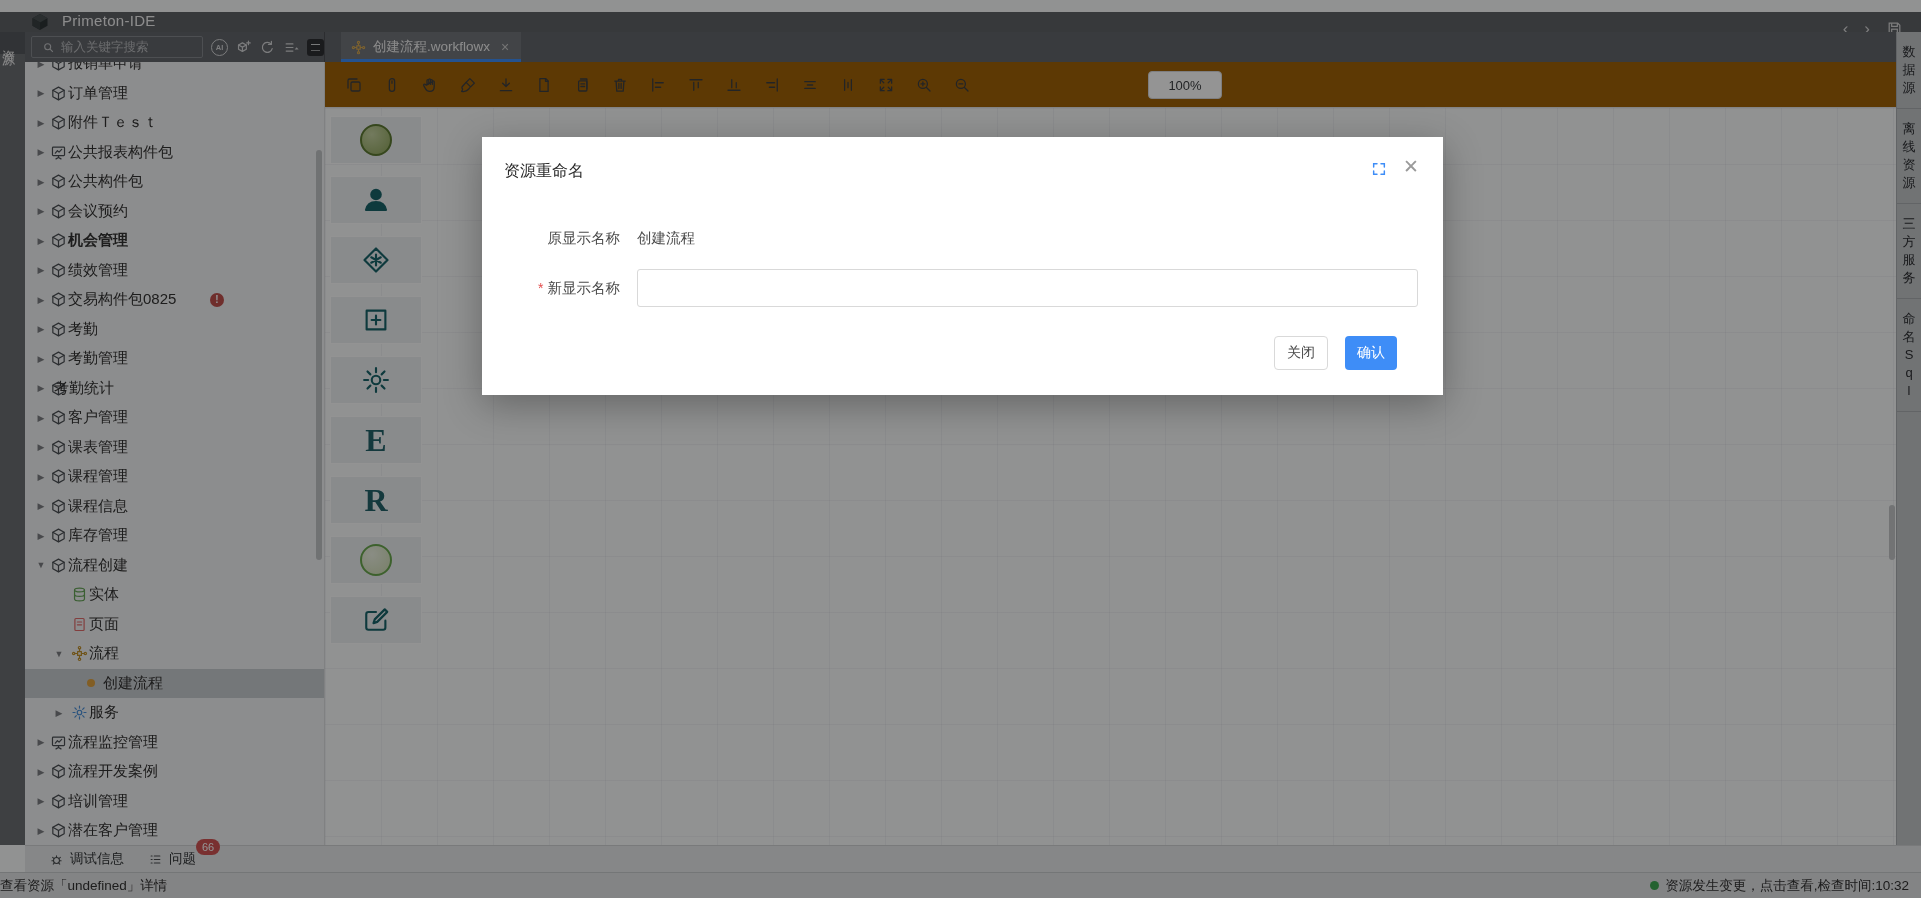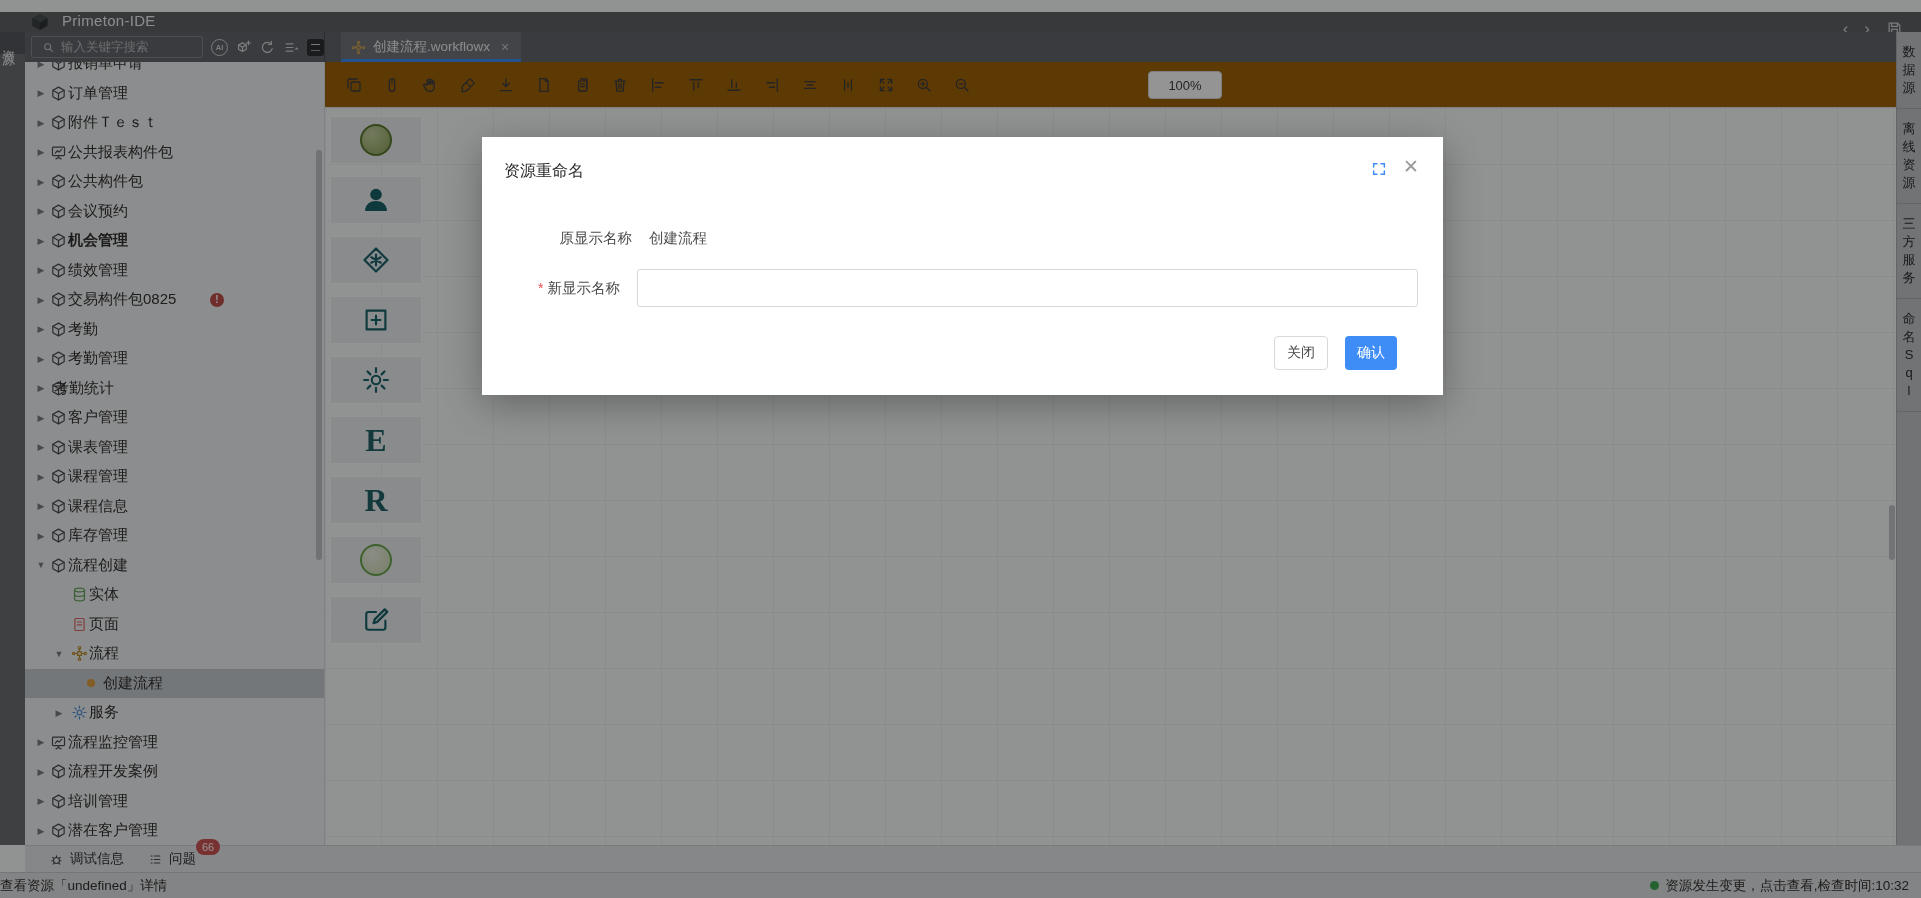--- a/index.html
+++ b/index.html
@@ -728,21 +728,21 @@
 
   <div id="modal">
     <div id="modal-title">资源重命名</div>
     <span id="modal-maximize" class="icon">
       <svg viewBox="0 0 24 24" fill="none" stroke="#3e8df7" stroke-width="2.2" stroke-linecap="round">
           <path d="M4 9V4h5M15 4h5v5M20 15v5h-5M9 20H4v-5"></path>
         </svg>
     </span>
     <span id="modal-close">✕</span>
 
-    <div class="m-row" style="top:92px;padding-left:12px;">
+    <div class="m-row" style="top:92px;">
       <span class="m-label">原显示名称</span>
       <span class="m-value">创建流程</span>
     </div>
     <div class="m-row" style="top:132px;">
       <span class="m-label"><span class="m-req">*</span><span>新显示名称</span></span>
       <input id="m-input" value="" style="">
     </div>
 
     <div id="modal-footer">
       <button class="m-btn ghost">关闭</button>

